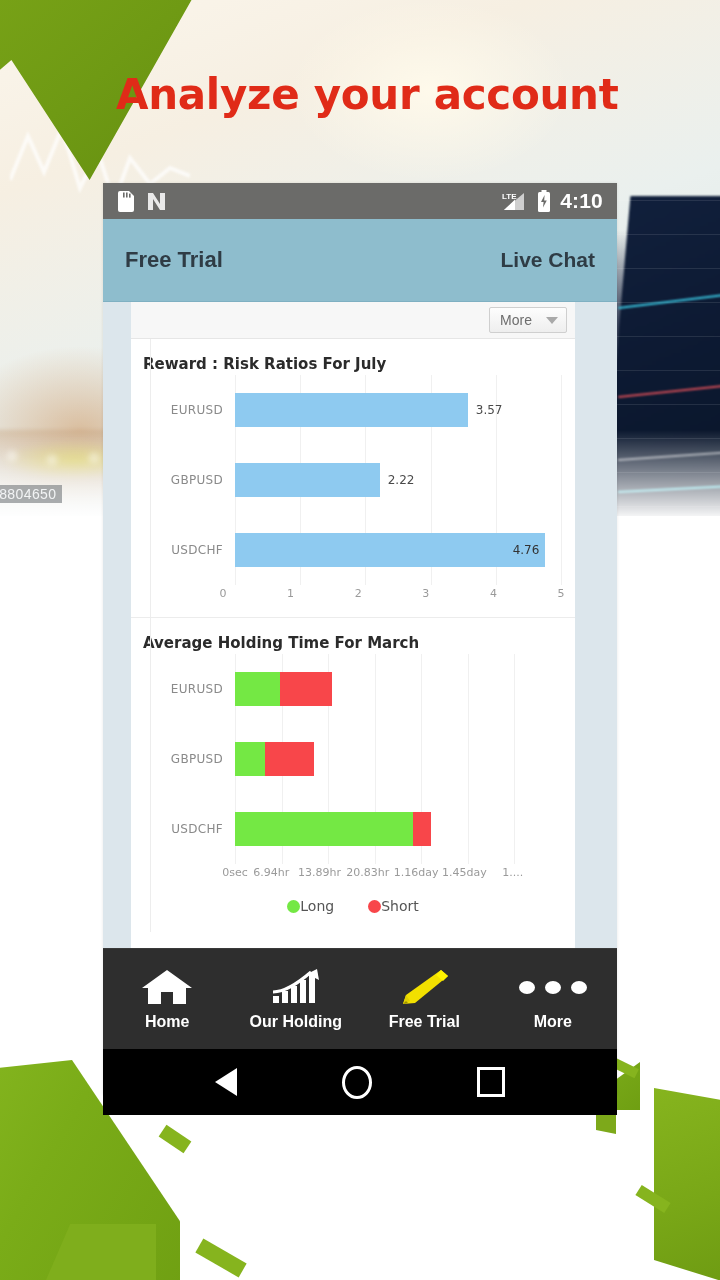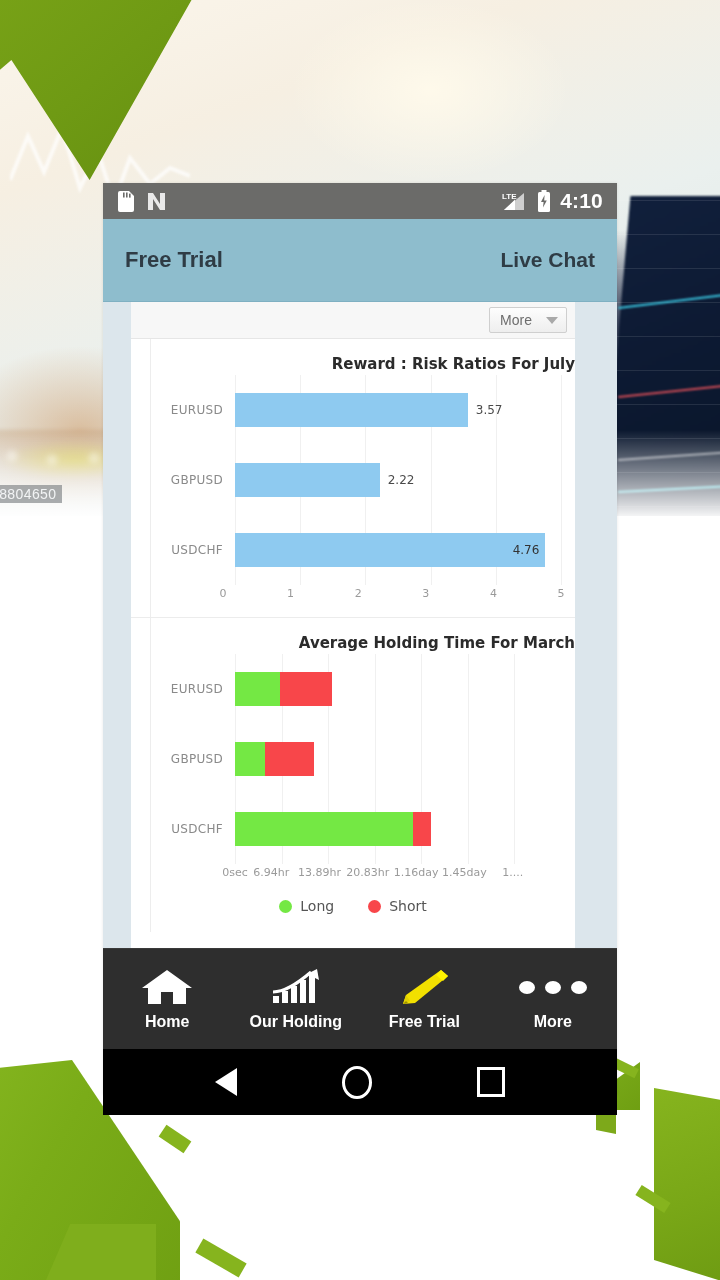--- a/index.html
+++ b/index.html
@@ -237,21 +237,21 @@
   .chart-card {
     position: relative;
     background: #ffffff;
     padding: 10px 0 6px 0;
   }
   .chart-card + .chart-card { border-top: 1px solid #ececec; }
   .card-left-rule {
     position: absolute; left: 19px; top: 0; bottom: 0; width: 1px; background: #ededed;
   }
   .chart-title {
-    text-align: right;
+    text-align: left;
     font-size: 15px;
     font-weight: bold;
     color: #2b2b2b;
     font-family: "DejaVu Sans", sans-serif;
     margin: 6px 0 2px 0;
     padding-left: 12px;
   }
 
   
   .plot { position: relative; margin: 0 14px 0 14px; }
@@ -297,21 +297,21 @@
     white-space: nowrap;
   }
 
   
   .seg { position: absolute; top: 50%; transform: translateY(-50%); height: 34px; }
 
   .legend {
     display: flex; justify-content: center; align-items: center; gap: 34px;
     padding: 8px 0 12px 0;
   }
-  .legend-item { display: flex; align-items: center; gap: 8px; }
+  .legend-item { display: flex; align-items: center; }
   .legend-dot { width: 13px; height: 13px; border-radius: 50%; }
   .legend-text { font-size: 14px; color: #555; font-family: "DejaVu Sans", sans-serif; }
 
   
   .tabbar {
     height: 100px;
     background: #2e2e2e;
     display: flex;
     align-items: stretch;
     border-top: 1px solid #3a3a3a;
@@ -378,20 +378,21 @@
   <div class="shape sh-bot-left"></div>
   <div class="shape sh-bot-left-2"></div>
   <div class="shape sh-bl-sliver-a"></div>
   <div class="shape sh-bl-sliver-b"></div>
   <div class="shape sh-br-tri"></div>
   <div class="shape sh-bot-right"></div>
   <div class="shape sh-br-sliver-a"></div>
   <div class="shape sh-br-sliver-b"></div>
   <div class="shape sh-br-chip"></div>
 
+  <div class="headline">Analyze your account</div>
 
   <div class="device">
 
     <div class="statusbar">
       <div class="sb-left">
         <svg width="17" height="21" viewBox="0 0 17 21">
           <path d="M3 0 H12 L17 5 V19 A2 2 0 0 1 15 21 H3 A2 2 0 0 1 1 19 V2 A2 2 0 0 1 3 0 Z" fill="#ffffff"></path>
           <rect x="6" y="1.5" width="1.6" height="5" fill="#6b6b69"></rect>
           <rect x="9" y="1.5" width="1.6" height="5" fill="#6b6b69"></rect>
           <rect x="12" y="2.6" width="1.6" height="4" fill="#6b6b69"></rect>

